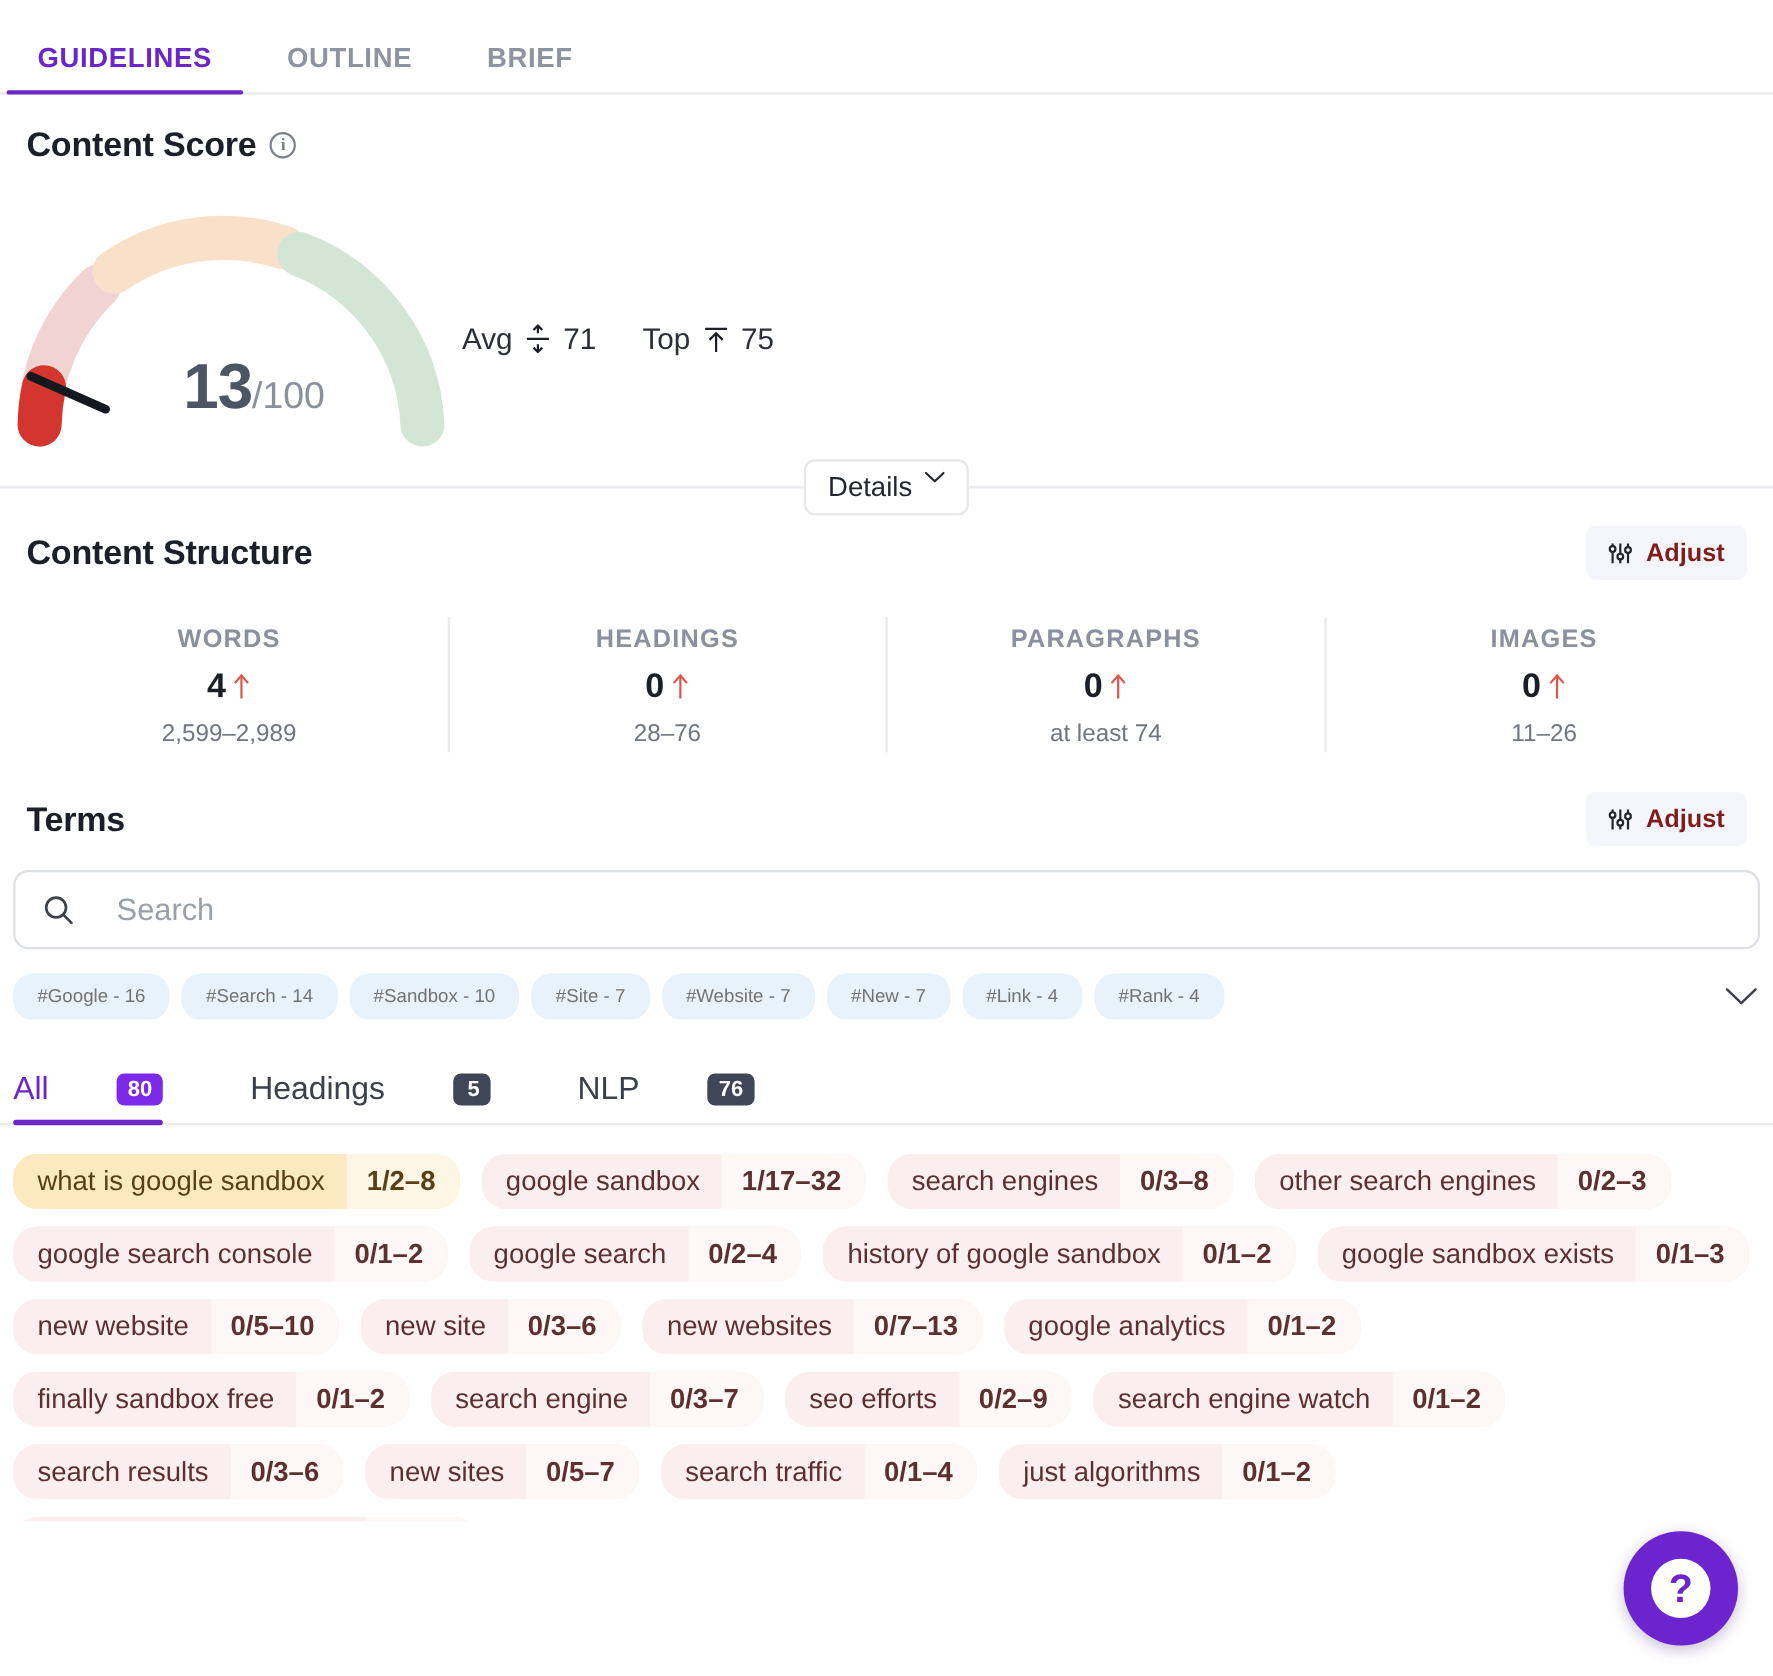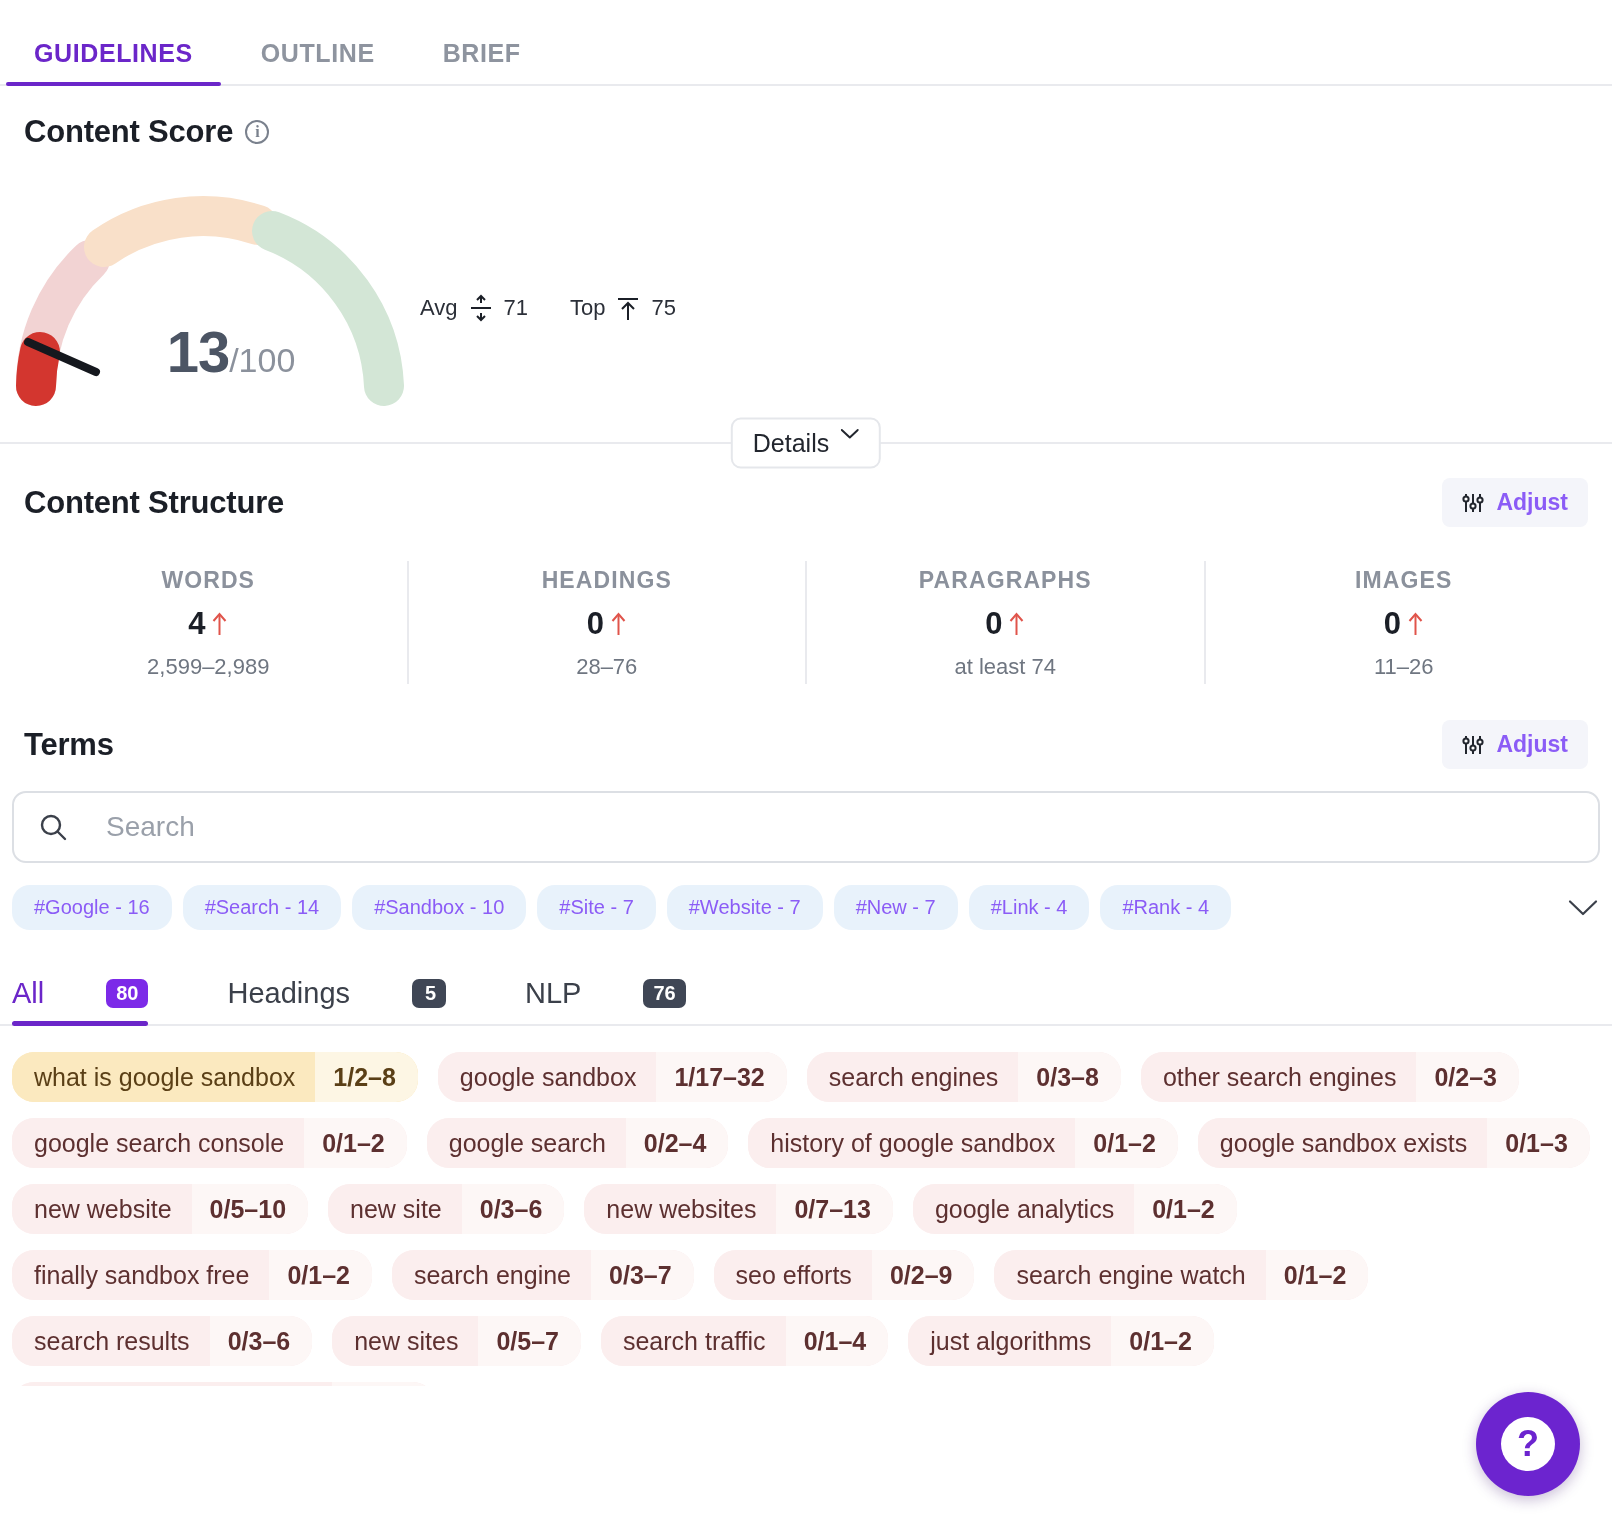--- a/index.html
+++ b/index.html
@@ -52,21 +52,21 @@
     width: 24px; height: 24px; border-radius: 50%;
     border: 2px solid #7a818d; color: #7a818d;
     font-size: 16px; font-weight: 700; line-height: 20px; text-align: center;
     font-family: "Liberation Serif", serif; cursor: pointer;
   }
 
   .adjust-btn {
     display: flex; align-items: center; gap: 12px;
     background: #f4f5fa; border: none; border-radius: 8px;
     padding: 11px 20px; cursor: pointer;
-    font-size: 23px; font-weight: 600; color: #8b5cf6;
+    font-size: 23px; font-weight: 600; color: #7f1d1d;
     font-family: "Liberation Sans", sans-serif;
   }
   .sliders { width: 22px; height: 22px; display: block; }
 
   
   .gauge-wrap {
     padding-top: 40px;
     display: flex; align-items: center;
     position: relative;
   }
@@ -75,21 +75,21 @@
   .gauge-center {
     position: absolute; left: 0; right: 0; top: 128px;
     text-align: center; padding-left: 42px;
   }
   .gauge-score {
     font-size: 58px; font-weight: 700; color: #4c5564; letter-spacing: -1px;
   }
   .gauge-max { font-size: 34px; font-weight: 500; color: #8b919c; }
   .gauge-stats {
     margin-top: 18px; display: flex; gap: 42px; align-items: center;
-    font-size: 22px; color: #2b2f38;
+    font-size: 27px; color: #2b2f38;
   }
   .stat { display: flex; align-items: center; gap: 10px; }
   .stat svg { display: block; }
 
   .divider-row {
     margin-top: 34px; position: relative; height: 2px; background: #e9eaee;
   }
   .details-btn {
     position: absolute; left: 50%; transform: translate(-50%, -50%);
     top: 50%;
@@ -133,22 +133,22 @@
     margin-left: 20px;
   }
   .search-input::placeholder { color: #9aa0aa; }
 
   
   .pill-row {
     display: flex; align-items: center; gap: 11px;
     padding: 22px 12px 0 12px; flex-wrap: nowrap; overflow: hidden;
   }
   .pill {
-    background: #e8f2fb; color: #8b5cf6; border-radius: 18px;
-    padding: 11px 22px; font-size: 20px; white-space: nowrap; cursor: pointer;
+    background: #e8f2fb; color: #737373; border-radius: 18px;
+    padding: 11px 22px; font-size: 17px; white-space: nowrap; cursor: pointer;
     border: none; font-family: "Liberation Sans", sans-serif;
   }
   .pill-expand {
     margin-left: auto; width: 34px; height: 34px; flex: 0 0 34px;
     display: flex; align-items: center; justify-content: center; cursor: pointer;
   }
 
   
   .subtabs {
     display: flex; align-items: flex-end; gap: 79px;

